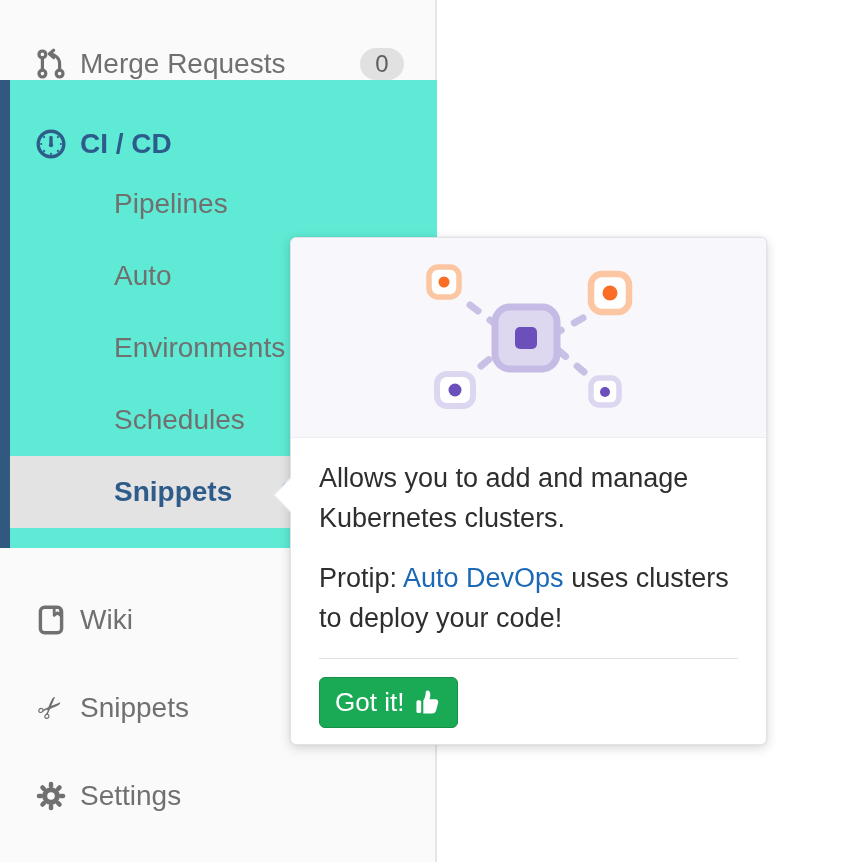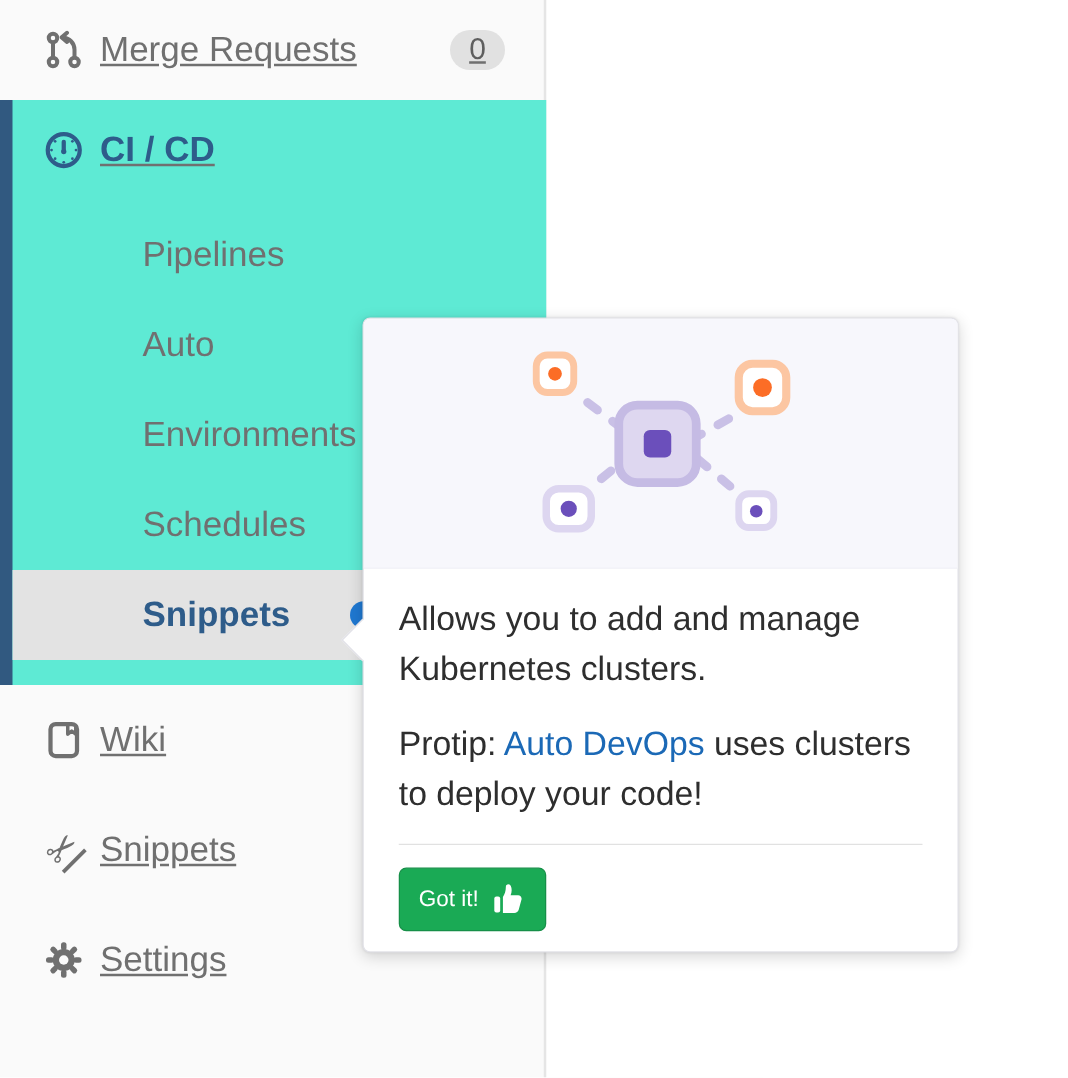--- a/index.html
+++ b/index.html
@@ -3,22 +3,22 @@
 <meta charset="utf-8">
 <style>
   * { margin:0; padding:0; box-sizing:border-box; }
   html,body { width:854px; height:862px; overflow:hidden; background:#fff;
     font-family:"Liberation Sans", sans-serif; }
   .stage { position:relative; width:854px; height:862px; background:#fff; }
 
   
   .sidebar { position:absolute; left:0; top:0; width:437px; height:862px;
     background:#fafafa; border-right:2px solid #e5e5e5; }
-  .nav-row { display:flex; align-items:center; padding-left:35px; color:#707070;
-    font-size:28px; cursor:pointer;text-decoration:underline; }
+  .nav-row { display:flex; align-items:flex-end; padding-left:35px; color:#707070;
+    font-size:28px; cursor:pointer; }
   .nav-row .ic { width:32px; height:32px; margin-right:13px; flex:0 0 32px;
     display:flex; align-items:center; justify-content:center; color:#707070; }
   .row-top { height:80px; }
   .badge { margin-left:auto; margin-right:31px; min-width:44px; height:32px;
     background:#e1e1e1; color:#5e5e5e; border-radius:16px; font-size:24px;
     display:flex; align-items:center; justify-content:center; padding:0 12px; }
 
   .active-section { position:absolute; left:0; top:80px; width:437px; height:468px;
     background:#5eead4; border-left:10px solid var(--section-border,#315980); }
   .section-header { height:80px; padding-left:25px; }
@@ -31,37 +31,37 @@
   .dot { width:22px; height:22px; border-radius:50%;
     background:var(--blue-dot,#1f78d1); margin-left:48px; }
 
   .bottom-group { position:absolute; left:0; top:548px; width:437px; }
   .row-bottom { height:88px; }
 
   .scissors { display:inline-block; transform:rotate(-45deg); font-size:30px;
     line-height:1; color:#707070; }
 
   
-  .popover { position:absolute; left:290px; top:254px; width:477px; height:508px;
+  .popover { position:absolute; left:290px; top:237px; width:477px; height:508px;
     background:#fff; border:1px solid #e2e2e8; border-radius:6px;
     box-shadow:0 3px 12px rgba(0,0,0,0.16), 0 0 2px rgba(0,0,0,0.08); z-index:5; }
   .popover .arrow { position:absolute; left:-13px; top:245px; width:24px; height:24px;
     background:#fff; border-left:1px solid #e2e2e8; border-bottom:1px solid #e2e2e8;
     transform:rotate(45deg); }
   .illustration { width:100%; height:200px; background:#f7f7fc;
     border-bottom:1px solid #ececf3; border-radius:5px 5px 0 0;
     display:flex; align-items:center; justify-content:center; overflow:hidden; }
   .pop-body { padding:20px 28px 0 28px; }
   .pop-body p { font-size:27px; line-height:40px; color:#2e2e2e; margin-bottom:20px; }
   .pop-body a { color:var(--link-blue,#1b69b6); text-decoration:none; cursor:pointer; }
   .pop-divider { border:none; border-top:1px solid #e1e1e1; margin:20px 0 18px 0; }
   .gotit-btn { display:inline-flex; align-items:center; gap:9px; height:51px;
     padding:0 15px; background:var(--button-green,#1aaa55);
     border:1px solid var(--button-green-border,#168f48); border-radius:6px;
-    color:#fff; font-size:18px; font-family:"Liberation Sans",sans-serif; cursor:pointer; }
+    color:#fff; font-size:26px; font-family:"Liberation Sans",sans-serif; cursor:pointer; }
 </style>
 </head>
 <body>
 
 <div class="stage">
 
   <nav class="sidebar">
 
     <div class="nav-row row-top">
       <span class="ic">

